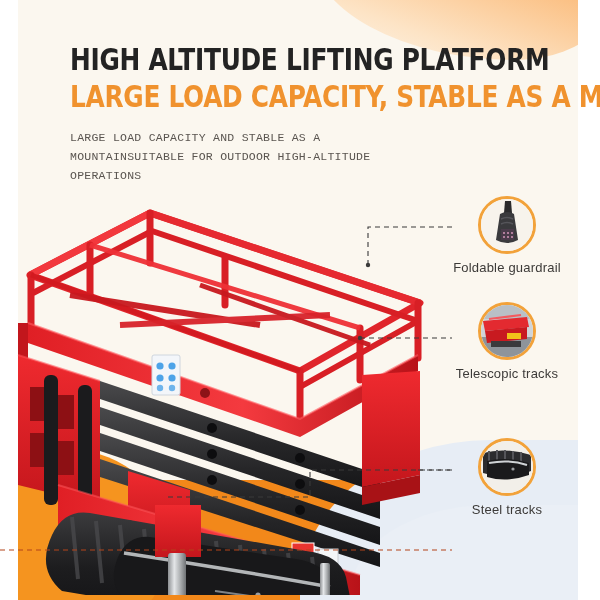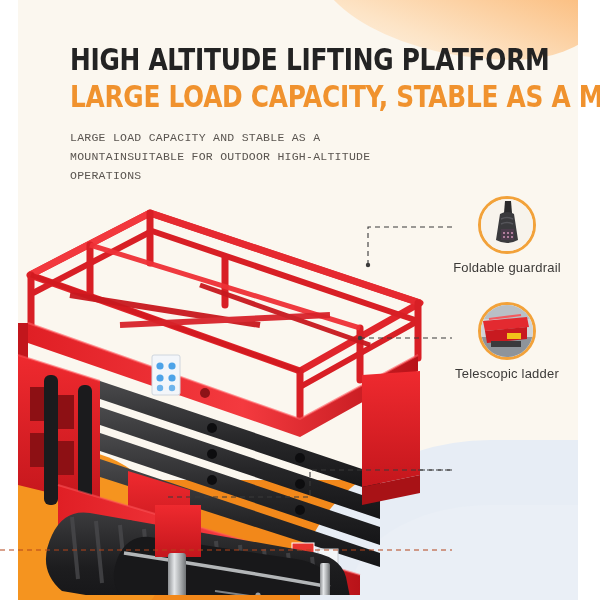--- a/index.html
+++ b/index.html
@@ -320,21 +320,40 @@
         <rect width="52" height="52" fill="#cfd4d8"></rect>
         <rect y="0" width="52" height="14" fill="#b9c0c6"></rect>
         <rect y="32" width="52" height="20" fill="#8e949a"></rect>
         <path d="M2 16 L46 12 L48 22 L4 26 Z" fill="#e32a30"></path>
         <path d="M4 26 L46 22 L46 34 L6 38 Z" fill="#c81a20"></path>
         <rect x="26" y="28" width="14" height="6" fill="#f2c21a"></rect>
         <path d="M8 14 L40 10" stroke="#f45a5f" stroke-width="2"></path>
         <rect x="10" y="36" width="30" height="6" fill="#3a3a3c"></rect>
       </svg>
     </div>
-    <div class="cap">Telescopic ladder</div>
-  </div>
-
+    <div class="cap">Telescopic tracks</div>
+  </div>
+
+  <div class="callout" id="callout-tracks">
+    <div class="bubble">
+      <svg width="52" height="52" viewBox="0 0 52 52">
+        <rect width="52" height="52" fill="#f2efe9"></rect>
+        <path d="M2 12 q22 -6 48 2 l0 16 q-24 10 -48 2 Z" fill="#2c2c2f"></path>
+        <g stroke="#55555a" stroke-width="2">
+          <path d="M8 10 l0 10"></path>
+            <path d="M16 9 l0 10"></path>
+            <path d="M24 9 l0 10"></path>
+          <path d="M32 10 l0 10"></path>
+            <path d="M40 11 l0 10"></path>
+        </g>
+        <path d="M6 20 q20 -5 42 2 l0 12 q-22 8 -42 2 Z" fill="#1a1a1c"></path>
+        <path d="M8 22 q20 -4 38 2" stroke="#cfd2d5" stroke-width="2" fill="none"></path>
+        <circle cx="32" cy="28" r="1.6" fill="#9b9ea1"></circle>
+      </svg>
+    </div>
+    <div class="cap">Steel tracks</div>
+  </div>
 
 
   <div class="bg-left-white"></div>
   <div class="bg-right-white"></div>
 
 </div>
 
 </body></html>

